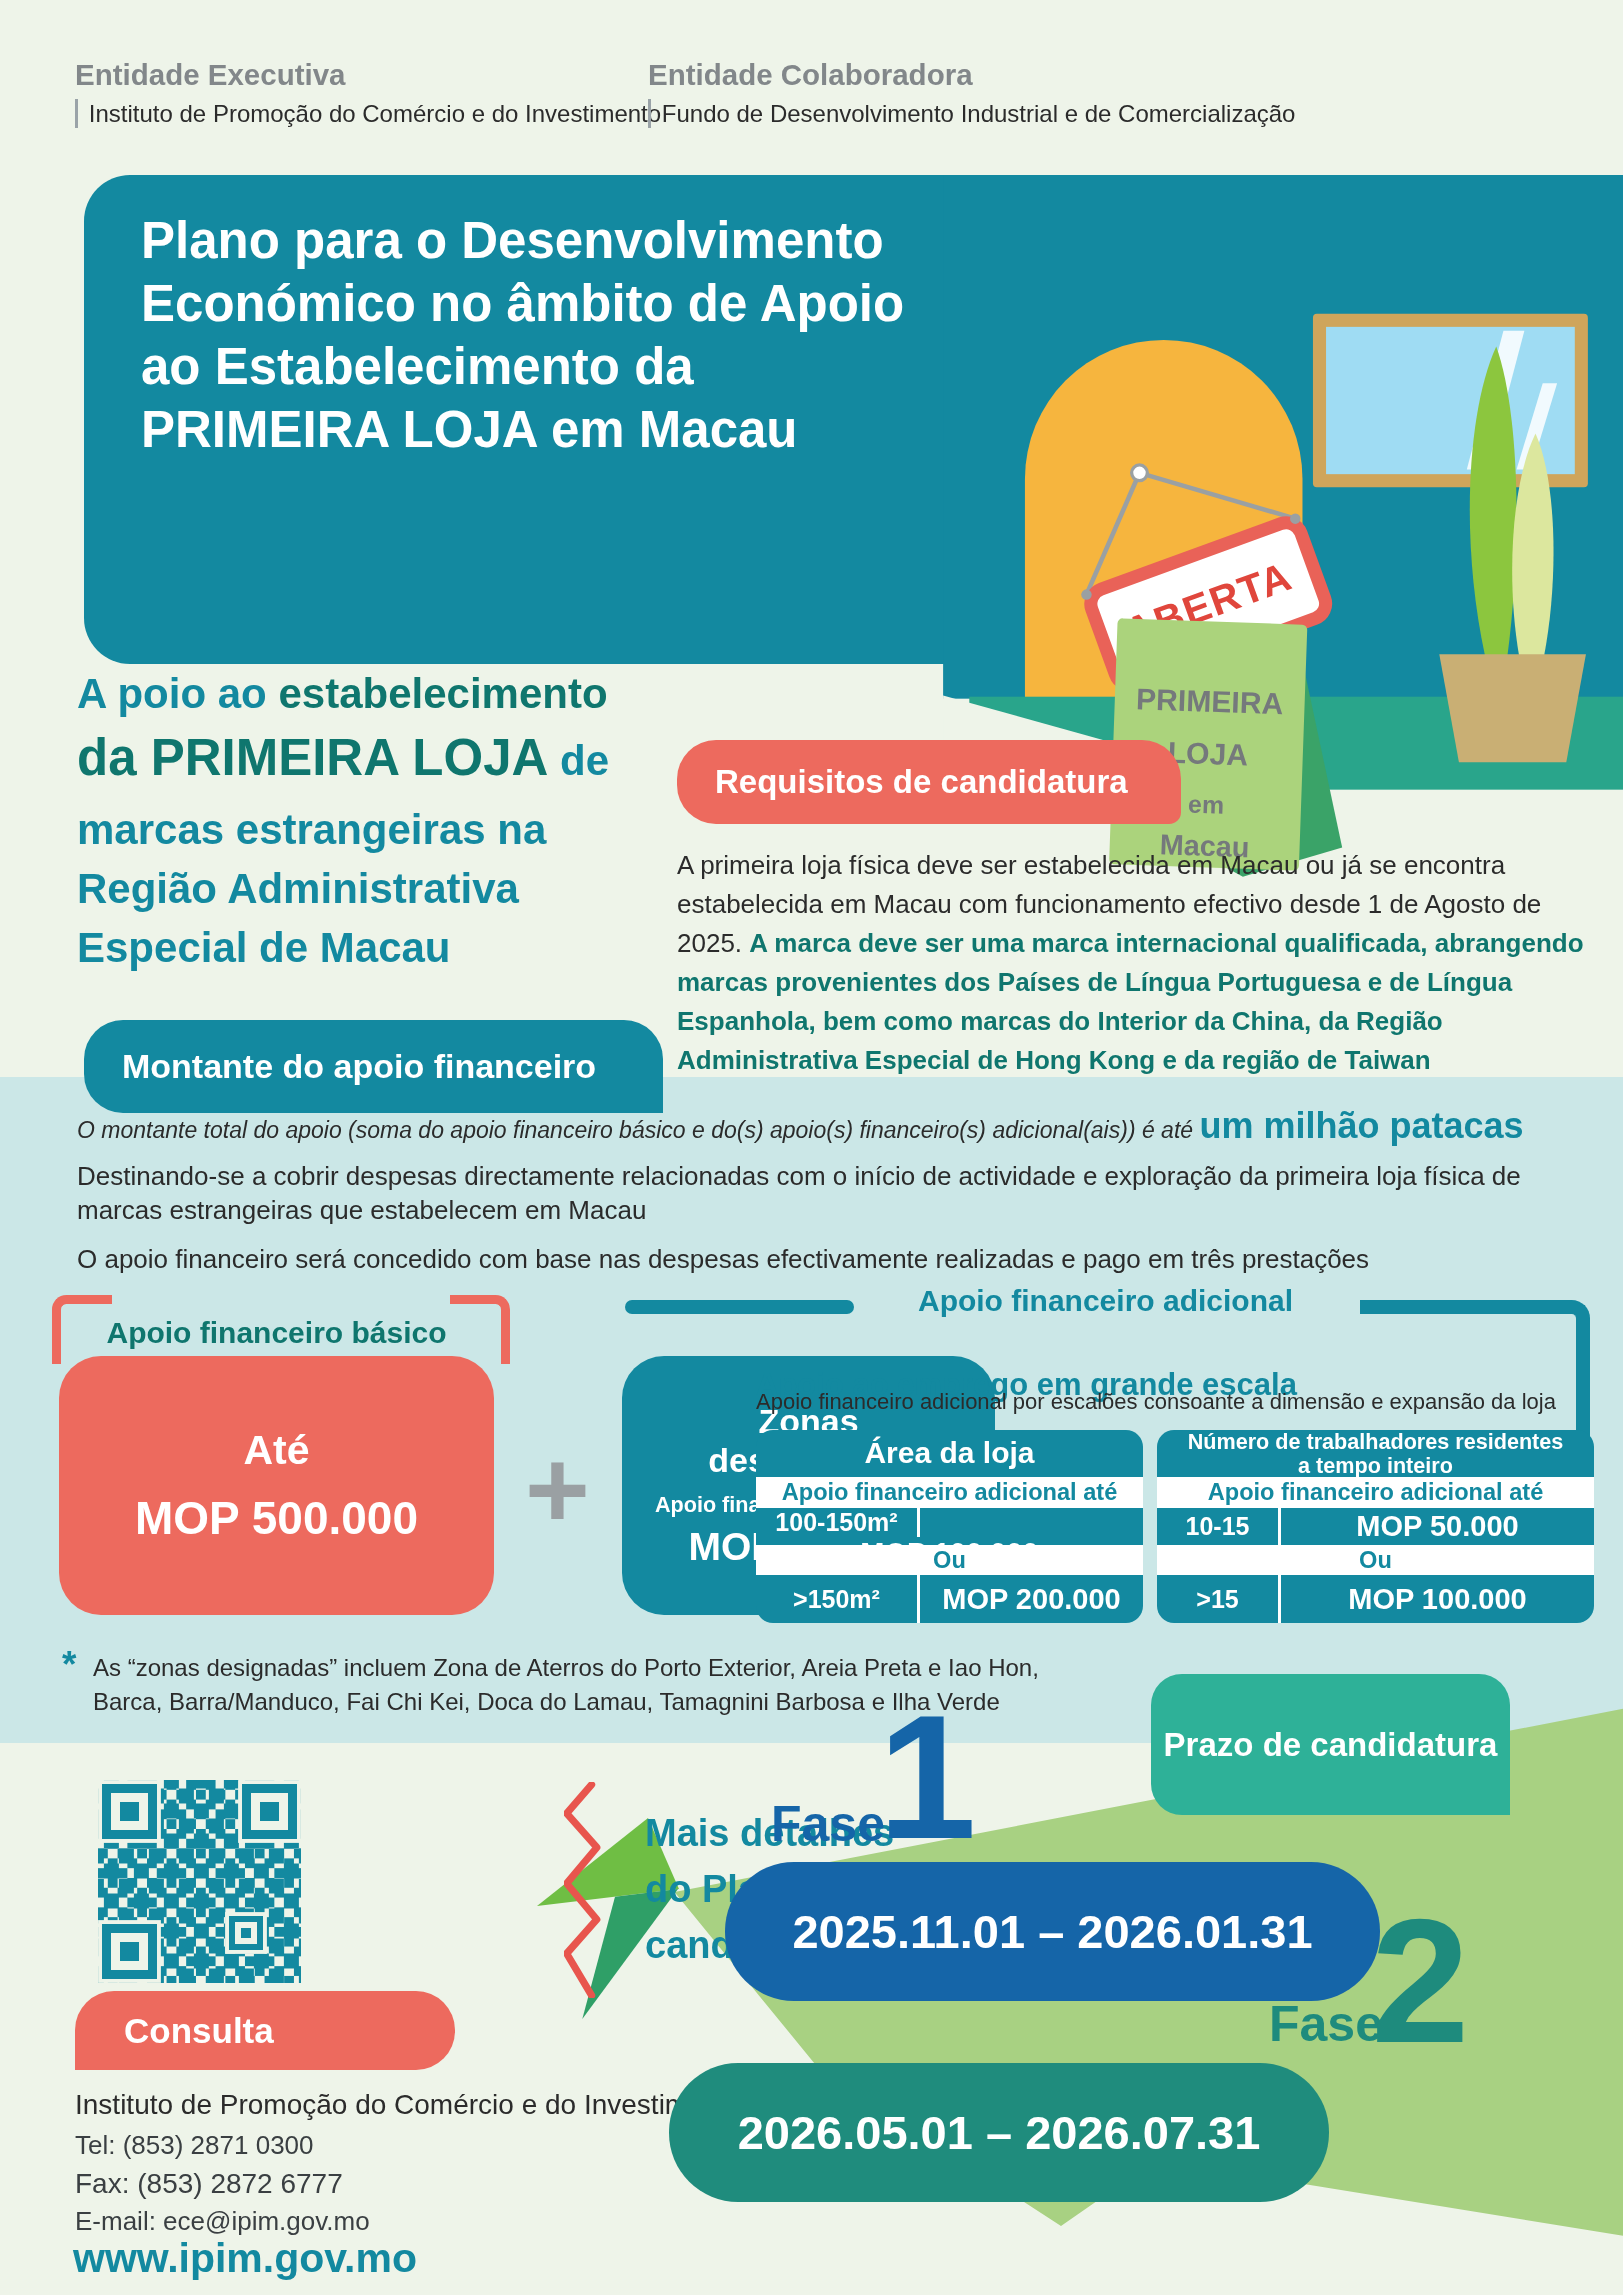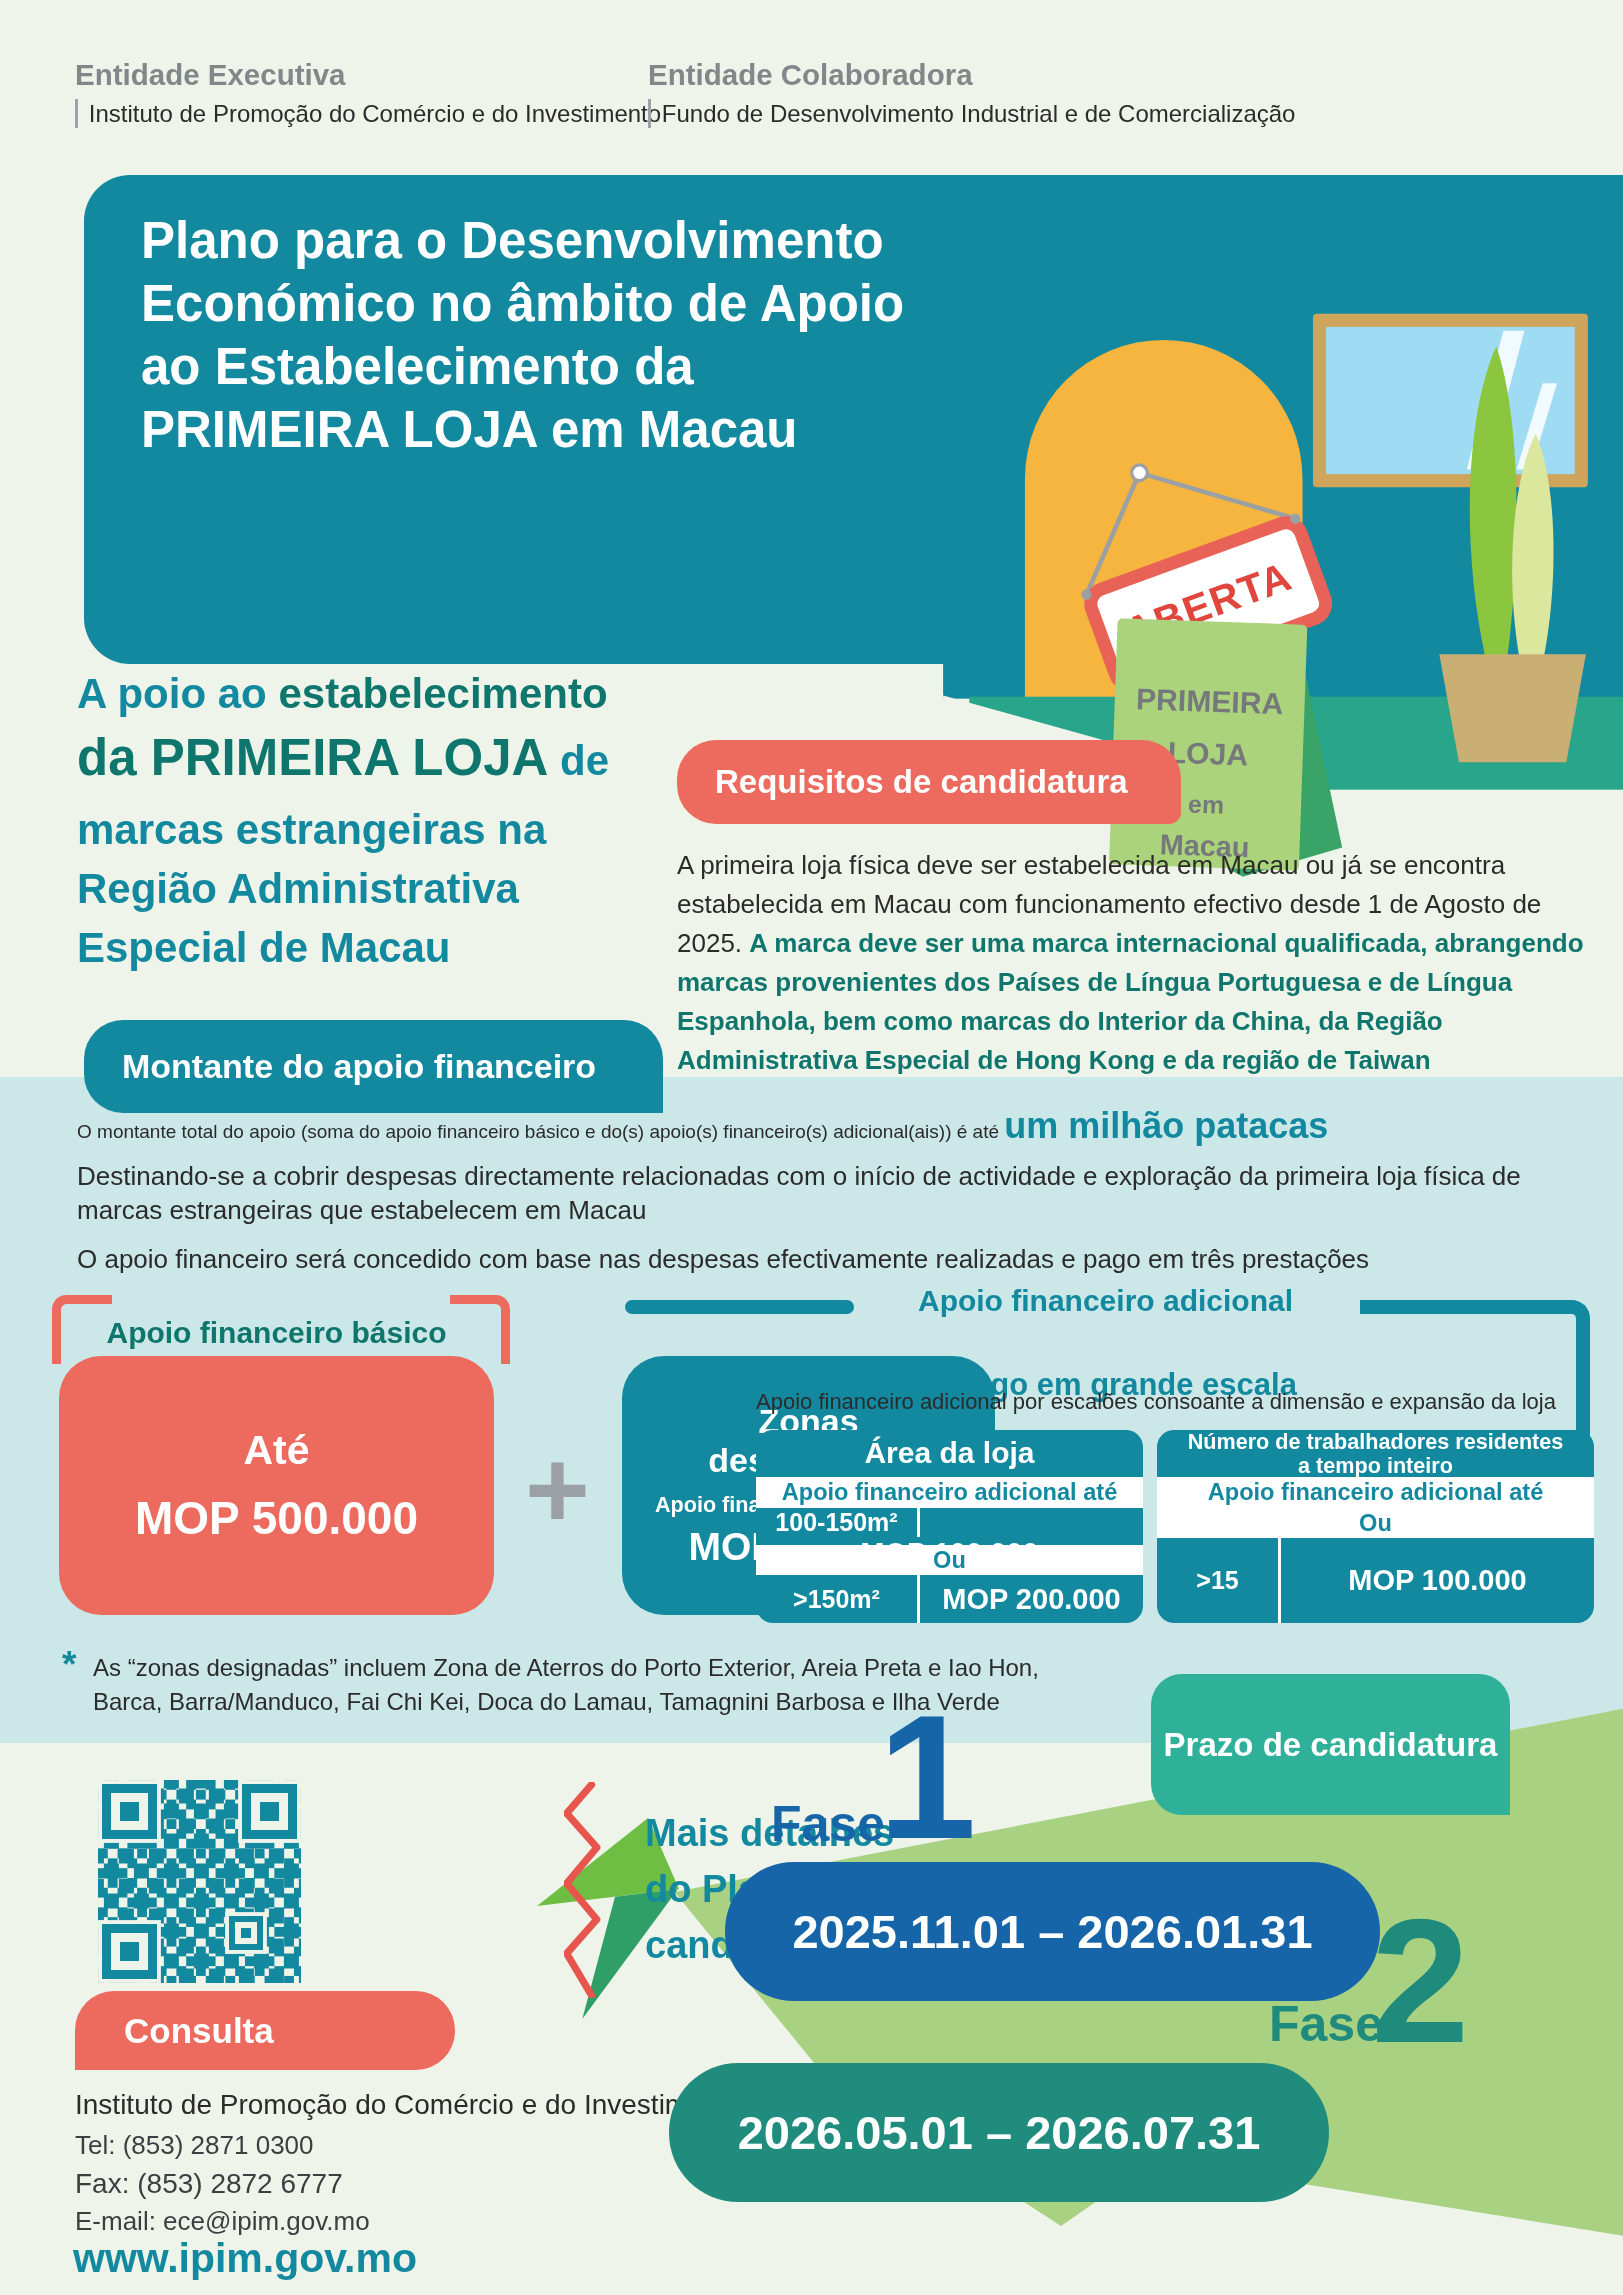--- a/index.html
+++ b/index.html
@@ -112,21 +112,21 @@
   <div class="abs" style="left:0;top:1077px;width:1623px;height:666px;background:#cbe7e7;z-index:1;"></div>
 
   <div class="abs" style="left:668px;top:1689px;width:956px;height:607px;background:#a8d182;z-index:2;
        clip-path:polygon(6.5px 203px,956px 19.6px,956px 547px,488px 471px,393px 537px,151px 380px);"></div>
   <div class="abs" style="left:537px;top:1818px;width:144px;height:92px;background:#6fbe44;z-index:3;
        clip-path:polygon(0 88px,111px 0,142px 71px);"></div>
   <div class="abs" style="left:579px;top:1885px;width:105px;height:137px;background:#2f9f67;z-index:3;
        clip-path:polygon(36px 11.8px,99px 3.9px,3.3px 134px);"></div>
 
   <div class="abs" style="left:77px;top:1105px;white-space:nowrap;z-index:2;">
-    <span class="ink" style="font-size:19px;">O montante total do apoio (soma do apoio financeiro básico e do(s) apoio(s) financeiro(s) adicional(ais)) é até </span><span class="teal b" style="font-size:36px;">um milhão patacas</span>
+    <span class="ink" style="font-size:23px;font-style:italic;">O montante total do apoio (soma do apoio financeiro básico e do(s) apoio(s) financeiro(s) adicional(ais)) é até </span><span class="teal b" style="font-size:36px;">um milhão patacas</span>
   </div>
   <div class="abs ink" style="left:77px;top:1160px;width:1486px;font-size:26px;line-height:1.3;z-index:2;">Destinando-se a cobrir despesas directamente relacionadas com o início de actividade e exploração da primeira loja física de marcas estrangeiras que estabelecem em Macau</div>
   <div class="abs ink" style="left:77px;top:1244px;width:1486px;font-size:26px;z-index:2;">O apoio financeiro será concedido com base nas despesas efectivamente realizadas e pago em três prestações</div>
 
   <div class="abs salmon b" style="left:59px;top:1291px;width:435px;text-align:center;font-size:30px;line-height:35px;z-index:2;">Apoio financeiro básico</div>
   <div class="abs" style="left:52px;top:1295px;width:51px;height:60px;border-left:9.2px solid #ed6a5e;border-top:9.2px solid #ed6a5e;border-top-left-radius:14.4px;z-index:2;"></div>
   <div class="abs" style="left:450px;top:1295px;width:51px;height:60px;border-right:9.2px solid #ed6a5e;border-top:9.2px solid #ed6a5e;border-top-right-radius:14.4px;z-index:2;"></div>
 
   <div class="abs box" style="left:59px;top:1356px;width:435px;height:259px;background:#ed6a5e;border-radius:42px;z-index:2;">
     <div style="font-size:41px;margin-bottom:17px;">Até</div>
@@ -159,20 +159,24 @@
     <div class="strip" style="height:30px;font-size:23.6px;">Ou</div>
     <div class="row" style="flex:1;">
       <div class="c1" style="width:164px;font-size:25px;">&gt;150m²</div>
       <div class="c2" style="font-size:29px;">MOP 200.000</div>
     </div>
   </div>
 
   <div class="table" style="left:1157px;top:1430px;width:437px;height:193px;z-index:2;">
     <div class="tblh" style="height:47px;font-size:21.6px;padding:0 26px;">Número de trabalhadores residentes a tempo inteiro</div>
     <div class="strip" style="height:31px;font-size:23.6px;">Apoio financeiro adicional até</div>
+    <div class="row" style="height:37px;">
+      <div class="c1" style="width:124px;font-size:25px;">10-15</div>
+      <div class="c2" style="font-size:29px;">MOP 50.000</div>
+    </div>
     <div class="strip" style="height:30px;font-size:23.6px;">Ou</div>
     <div class="row" style="flex:1;">
       <div class="c1" style="width:124px;font-size:25px;">&gt;15</div>
       <div class="c2" style="font-size:29px;">MOP 100.000</div>
     </div>
   </div>
 
   <div class="abs teal b" style="left:62px;top:1644px;font-size:37px;z-index:2;">*</div>
   <div class="abs ink" style="left:93px;top:1651px;width:1021px;font-size:24px;line-height:1.42;z-index:2;">As “zonas designadas” incluem Zona de Aterros do Porto Exterior, Areia Preta e Iao Hon, Barca, Barra/Manduco, Fai Chi Kei, Doca do Lamau, Tamagnini Barbosa e Ilha Verde</div>
 

